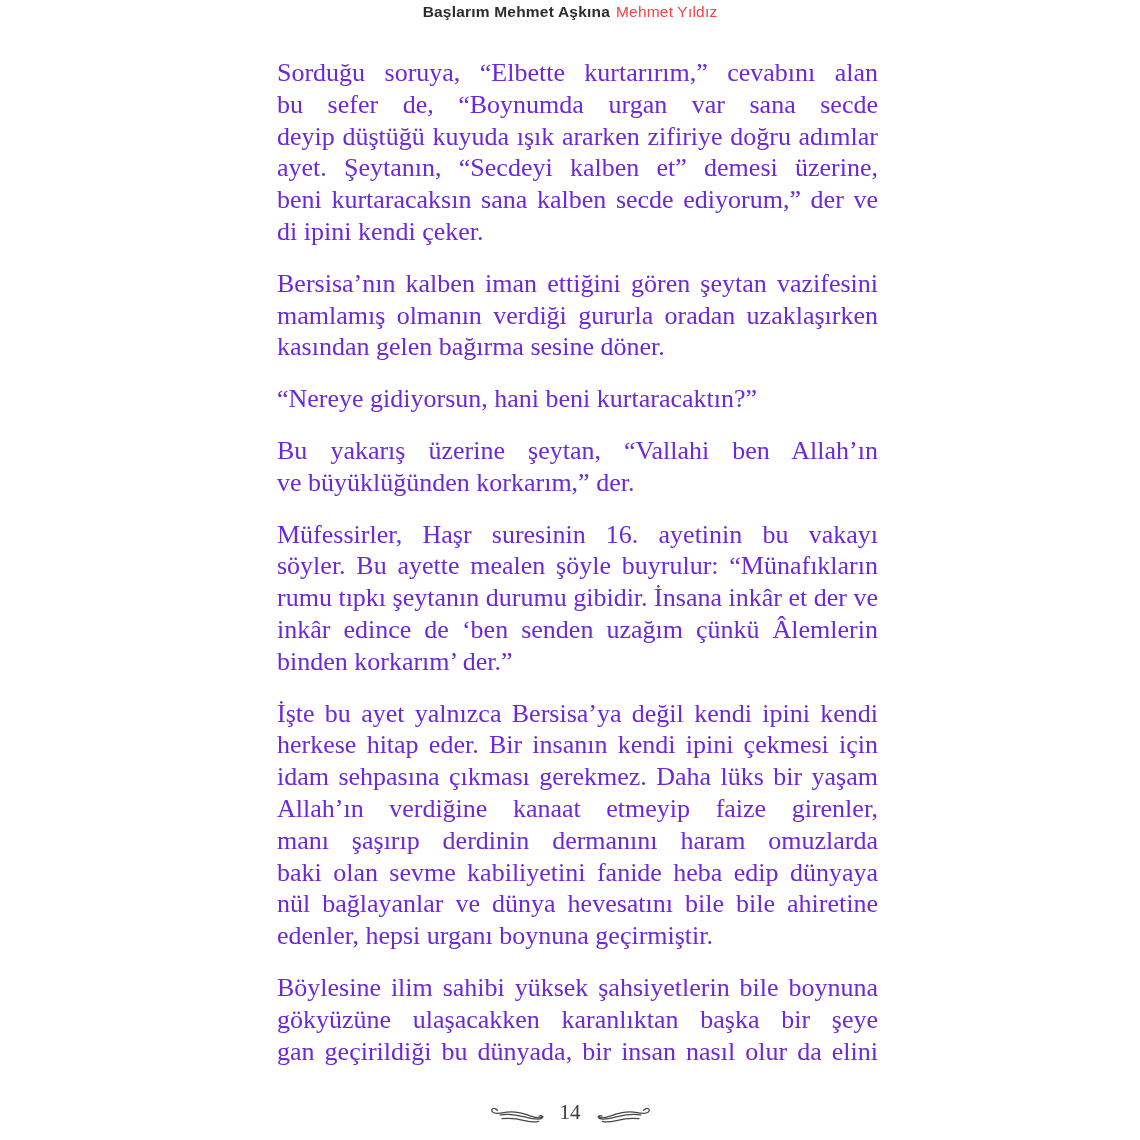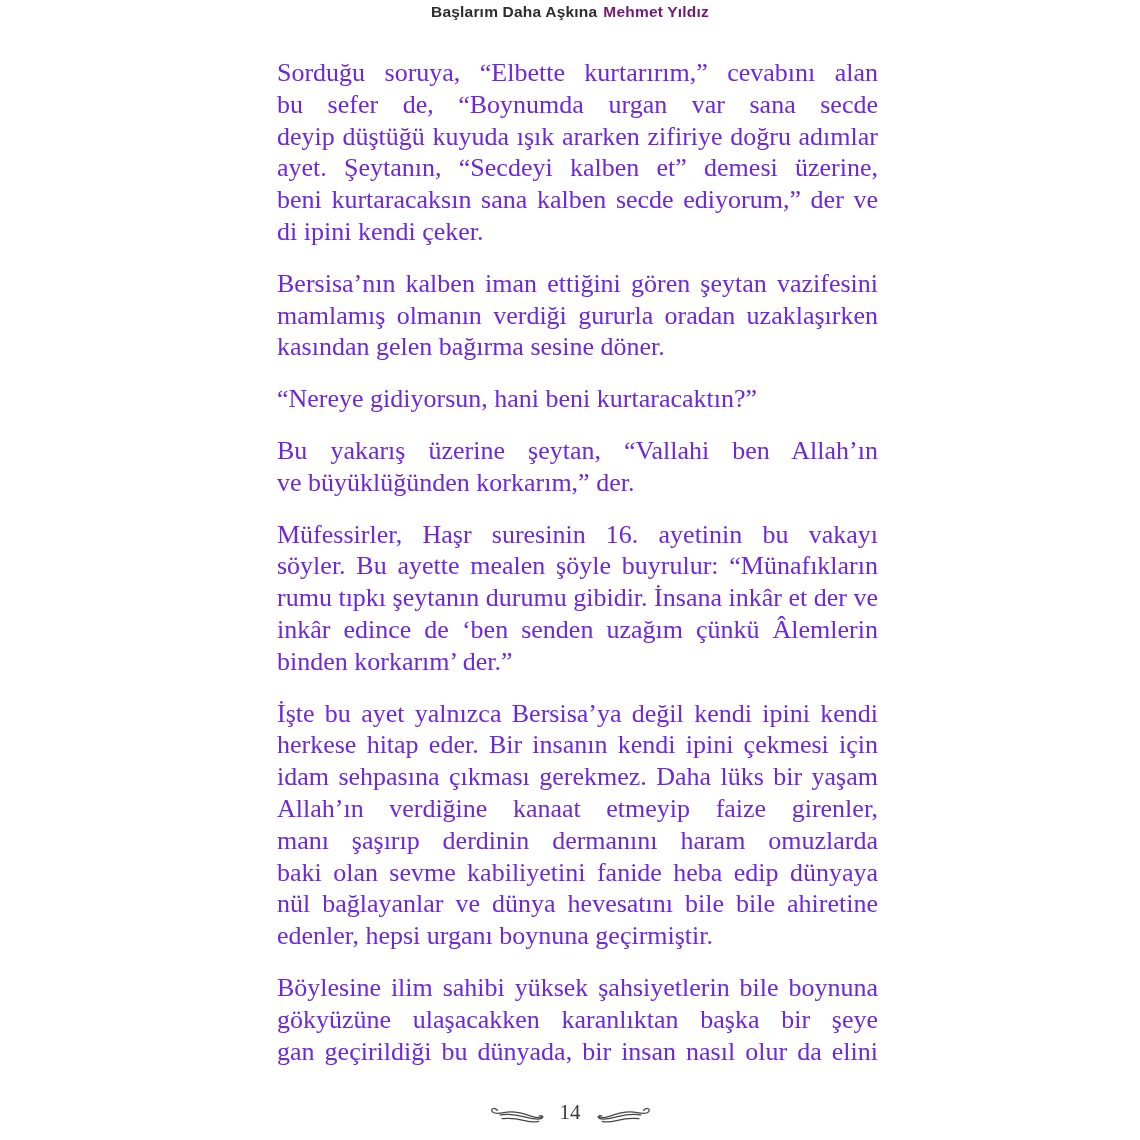--- a/index.html
+++ b/index.html
@@ -19,21 +19,21 @@
     top: 3px;
     left: 0;
     width: 100%;
     text-align: center;
     font-family: "Liberation Sans", "DejaVu Sans", sans-serif;
     font-size: 15.5px;
     letter-spacing: 0.2px;
     color: #2e2e2e;
   }
   .page-header .title-bold { font-weight: 700; color: #2c2c2c; }
-  .page-header .title-author { font-weight: 700; color: #701a75; margin-left: 6px; }
+  .page-header .title-author { font-weight: 400; color: #ef4444; margin-left: 6px; }
 
   
   .text-column {
     position: absolute;
     left: 277px;
     top: 57px;
     width: 601px;
     color: #3e3e3e;
   }
   .para { margin-bottom: 20px; }
@@ -71,21 +71,21 @@
     stroke: #474747;
     stroke-width: 1.4;
     stroke-linecap: round;
   }
   .flourish-right { transform: scaleX(-1); }
 </style>
 </head>
 <body>
 
 <header class="page-header">
-  <span class="title-bold">Başlarım Daha Aşkına</span><span class="title-author">Mehmet Yıldız</span>
+  <span class="title-bold">Başlarım Mehmet Aşkına</span><span class="title-author">Mehmet Yıldız</span>
 </header>
 
 <main class="text-column">
   <div id="paragraphs">
       <div class="para">
         <div class="line just">Sorduğu soruya, “Elbette kurtarırım,” cevabını alan Bersisa,</div>
         <div class="line just">bu sefer de, “Boynumda urgan var sana secde edemiyorum,”</div>
         <div class="line just">deyip düştüğü kuyuda ışık ararken zifiriye doğru adımlar</div>
         <div class="line just">ayet. Şeytanın, “Secdeyi kalben et” demesi üzerine, “Madem</div>
         <div class="line just">beni kurtaracaksın sana kalben secde ediyorum,” der ve ken-</div>

